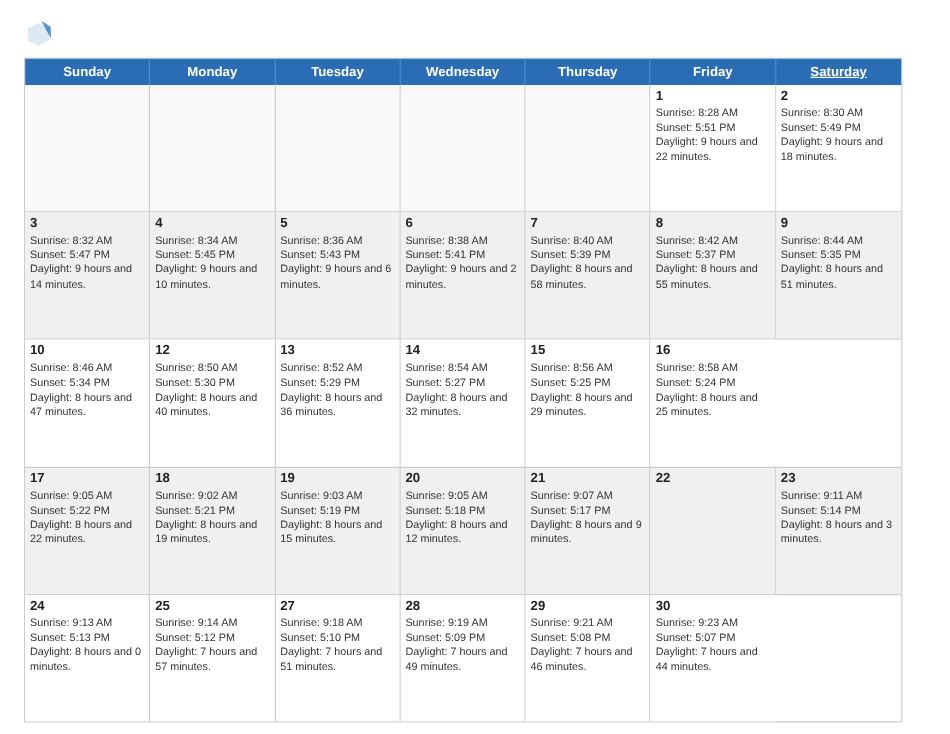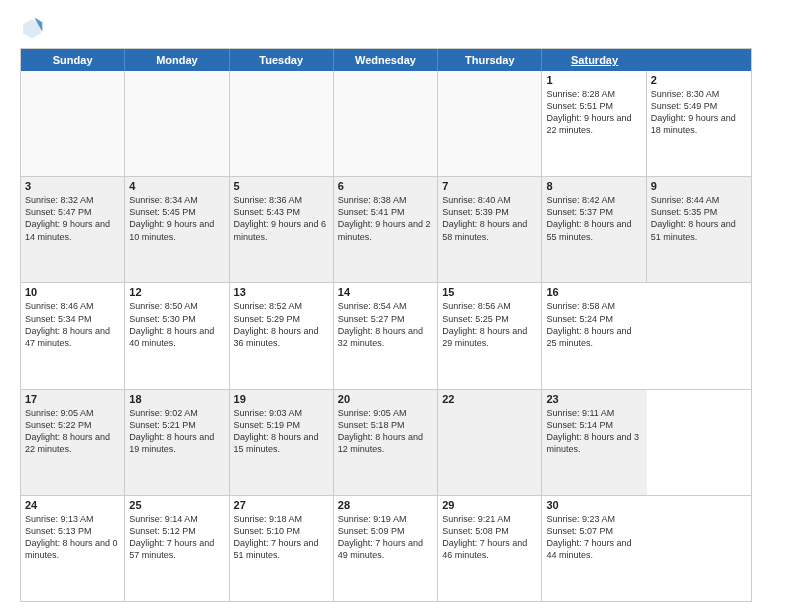--- a/index.html
+++ b/index.html
@@ -128,20 +128,21 @@
     </div>
   </div>
 
   <div class="calendar">
     <div class="cal-header">
     <div class="cal-header-cell">Sunday</div>
         <div class="cal-header-cell">Monday</div>
         <div class="cal-header-cell">Tuesday</div>
         <div class="cal-header-cell">Wednesday</div>
         <div class="cal-header-cell">Thursday</div>
+        <div class="cal-header-cell">Friday</div>
         <div class="cal-header-cell">Saturday</div>
       </div>
     <div class="cal-body">
     <div class="cal-row">
           <div class="cal-cell empty"></div>
           <div class="cal-cell empty"></div>
           <div class="cal-cell empty"></div>
           <div class="cal-cell empty"></div>
           <div class="cal-cell empty"></div>
           <div class="cal-cell">
@@ -275,20 +276,27 @@
 Sunset: 5:19 PM
 Daylight: 8 hours
 and 15 minutes.</div>
           </div>
           <div class="cal-cell shaded">
             <div class="day-num">20</div>
             <div class="day-info">Sunrise: 9:05 AM
 Sunset: 5:18 PM
 Daylight: 8 hours
 and 12 minutes.</div>
+          </div>
+          <div class="cal-cell shaded">
+            <div class="day-num">21</div>
+            <div class="day-info">Sunrise: 9:07 AM
+Sunset: 5:17 PM
+Daylight: 8 hours
+and 9 minutes.</div>
           </div>
           <div class="cal-cell shaded">
             <div class="day-num">22</div>
           </div>
           <div class="cal-cell shaded">
             <div class="day-num">23</div>
             <div class="day-info">Sunrise: 9:11 AM
 Sunset: 5:14 PM
 Daylight: 8 hours
 and 3 minutes.</div>

